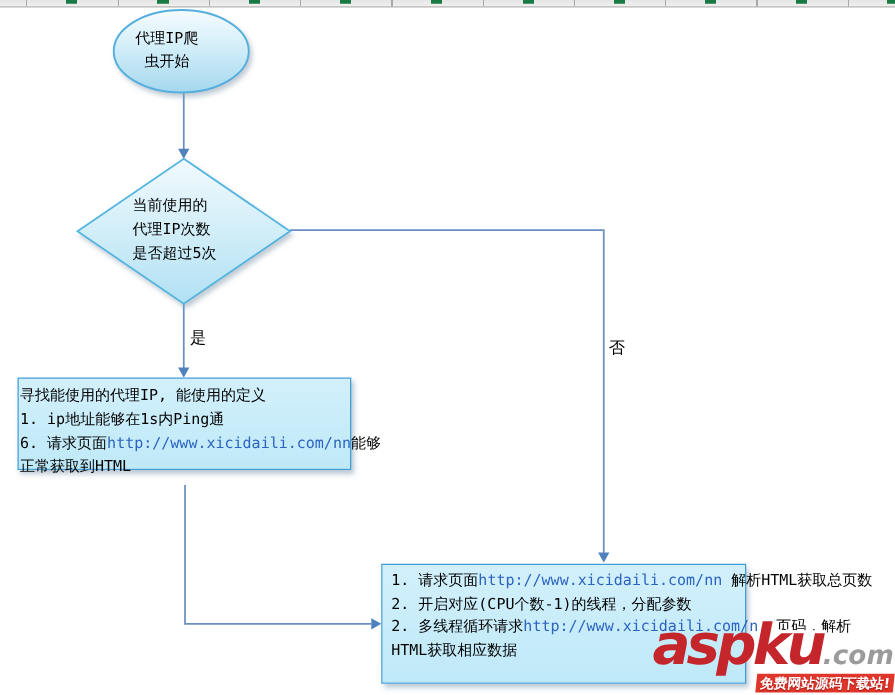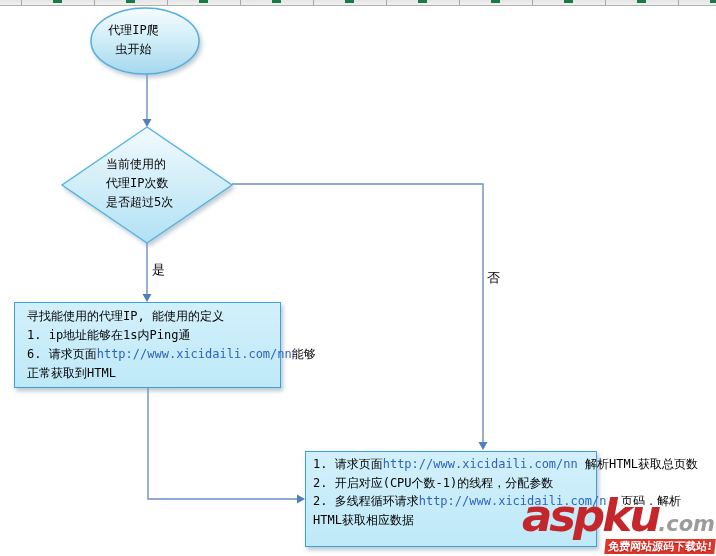--- a/index.html
+++ b/index.html
@@ -31,21 +31,21 @@
   #yes-label{left:152px;top:261px;}
   #no-label{left:487px;top:269px;}
   
   .proc{
     position:absolute;box-sizing:border-box;
     background:linear-gradient(#d2f0fb,#bfe9f8);
     border:1.5px solid #3f9fd6;
     box-shadow:2px 3px 4px rgba(130,155,175,.55);
     color:#000;font-size:12px;
   }
-  #find-box{left:14px;top:302px;width:267px;height:86px;padding:4px 4px 0 12px;line-height:19px;}
+  #find-box{left:14px;top:302px;width:267px;height:74px;padding:4px 4px 0 1px;line-height:19px;}
   #crawl-box{left:305px;top:451px;width:292px;height:96px;padding:3px 4px 0 7px;line-height:18.5px;}
   .proc .ln{white-space:pre;}
   .proc .u{color:#2d64c1;}
   
   #watermark{position:absolute;right:1px;bottom:2px;width:185px;height:62px;pointer-events:none;}
   #brand{
     position:absolute;right:0;bottom:16px;white-space:nowrap;
     font-family:"DejaVu Sans","Liberation Sans",sans-serif;
     font-weight:bold;font-style:italic;line-height:1;
   }

